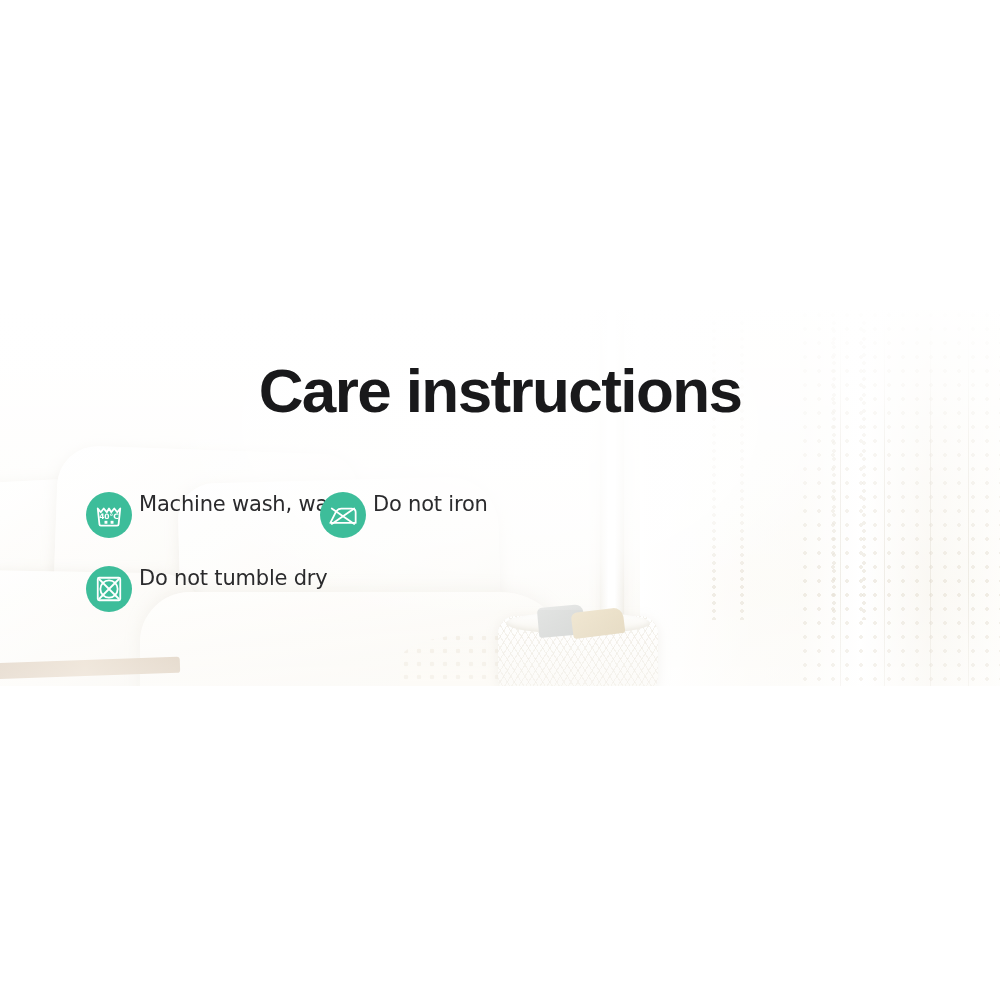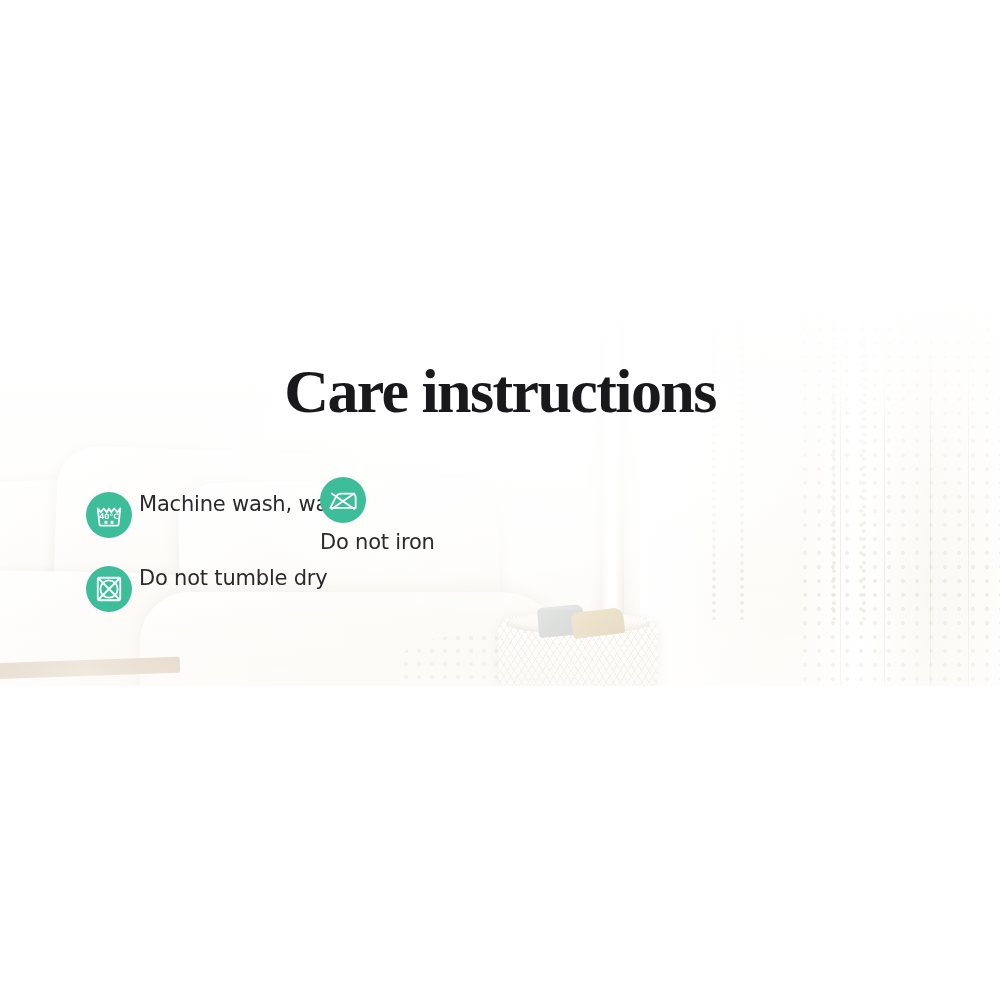--- a/index.html
+++ b/index.html
@@ -213,21 +213,21 @@
     position: absolute;
     inset: 0;
   }
 
   .title {
     position: absolute;
     left: 0;
     top: 360px;
     width: 1000px;
     text-align: center;
-    font-family: Liberation Serif, serif;
+    font-family: Liberation Sans, sans-serif;
     font-weight: bold;
     font-size: 62px;
     letter-spacing: -1.6px;
     color: #19191b;
     line-height: 1;
   }
 
   .grid {
     position: absolute;
     left: 0;
@@ -239,21 +239,21 @@
     align-items: center;
     height: 74px;
   }
   .cell {
     display: flex;
     align-items: flex-start;
     gap: 7px;
   }
   .cell-c1 { width: 320px; padding-left: 86px; box-sizing: border-box; }
   .cell-c2 { width: 320px; padding-left: 5px; box-sizing: border-box; }
-  .cell-c3 { width: 300px; padding-left: 0px; box-sizing: border-box; flex-direction: column; }
+  .cell-c3 { width: 300px; padding-left: 0px; box-sizing: border-box; }
 
   .icon-badge {
     width: 46px;
     height: 46px;
     border-radius: 50%;
     background: #3dbd9a;
     flex: 0 0 46px;
     display: flex;
     align-items: center;
     justify-content: center;

